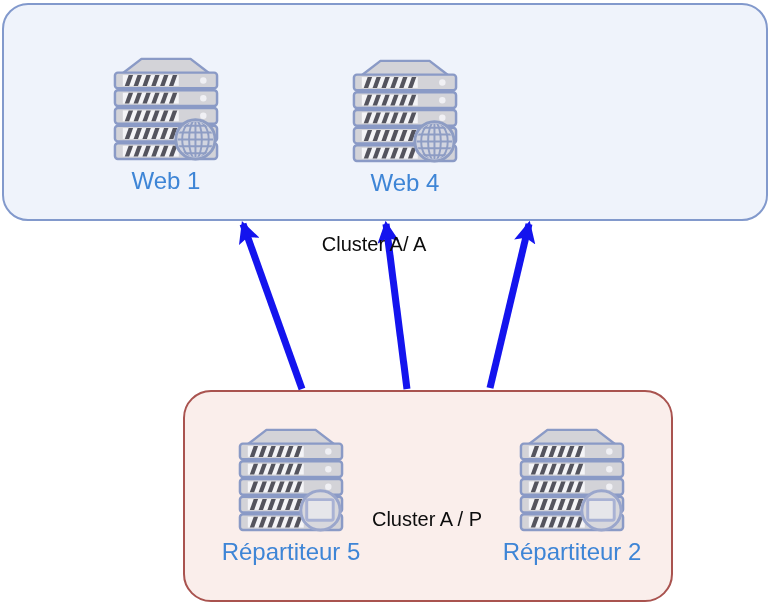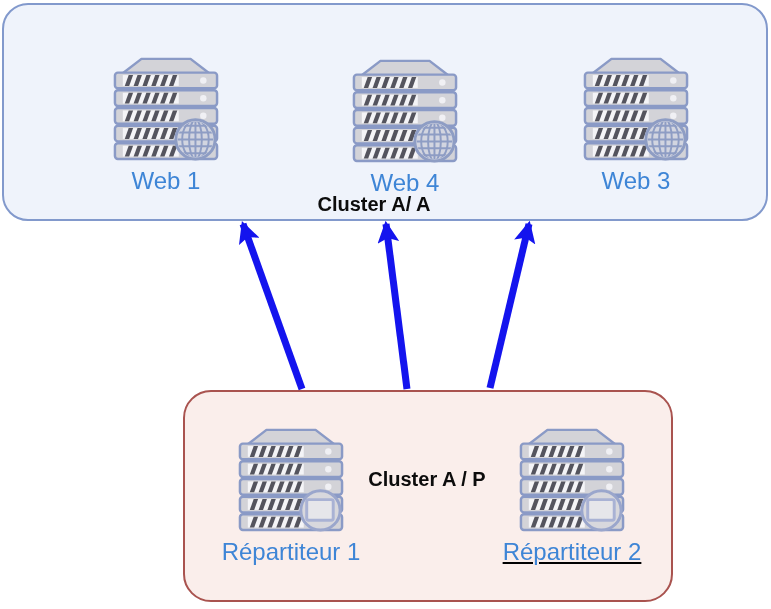--- a/index.html
+++ b/index.html
@@ -23,25 +23,25 @@
   .node{position:absolute;width:160px;display:flex;flex-direction:column;align-items:center;}
   .node .server{width:108px;height:110px;display:block;}
   .node-label{
     margin-top:6px;font-size:24px;line-height:26px;
     color:var(--node-label,#3E85D6);white-space:nowrap;
   }
   #node-web1{left:86px;top:52px;}
   #node-web2{left:325px;top:54px;}
   #node-web3{left:556px;top:52px;}
   #node-r1{left:211px;top:423px;}
-  #node-r2{left:492px;top:423px;text-decoration:underline;}
+  #node-r2{left:492px;top:423px;}
 
   .cluster-label{
-    position:absolute;font-size:20px;font-weight:bold;
-    color:var(--cluster-label,#0C0C0C);text-align:center;white-space:nowrap;
+    position:absolute;font-size:20px;font-weight:normal;
+    color:var(--cluster-label,#0C0C0C);text-align:center;white-space:nowrap;margin-top:40px;
   }
   #label-cluster-web{left:254px;top:193px;width:240px;}
   #label-cluster-lb{left:327px;top:468px;width:200px;}
 
   #arrows-svg{position:absolute;left:0;top:0;pointer-events:none;}
   .defs-svg{position:absolute;width:0;height:0;}
 </style>
 </head>
 <body>
 
@@ -129,34 +129,27 @@
     </svg>
     <div class="node-label">Web 1</div>
   </div>
   <div class="node" id="node-web2">
     <svg class="server" viewBox="0 0 110 112">
       <use href="#srv-body"></use>
         <use href="#badge-globe"></use>
     </svg>
     <div class="node-label">Web 4</div>
   </div>
-  <div class="node" id="node-web3">
-    <svg class="server" viewBox="0 0 110 112">
-      <use href="#srv-body"></use>
-        <use href="#badge-globe"></use>
-    </svg>
-    <div class="node-label">Web 3</div>
-  </div>
 
   <div class="node" id="node-r1">
     <svg class="server" viewBox="0 0 110 112">
       <use href="#srv-body"></use>
         <use href="#badge-screen"></use>
     </svg>
-    <div class="node-label">Répartiteur 1</div>
+    <div class="node-label">Répartiteur 5</div>
   </div>
   <div class="node" id="node-r2">
     <svg class="server" viewBox="0 0 110 112">
       <use href="#srv-body"></use>
         <use href="#badge-screen"></use>
     </svg>
     <div class="node-label">Répartiteur 2</div>
   </div>
 
   <div class="cluster-label" id="label-cluster-web">Cluster A/ A</div>

